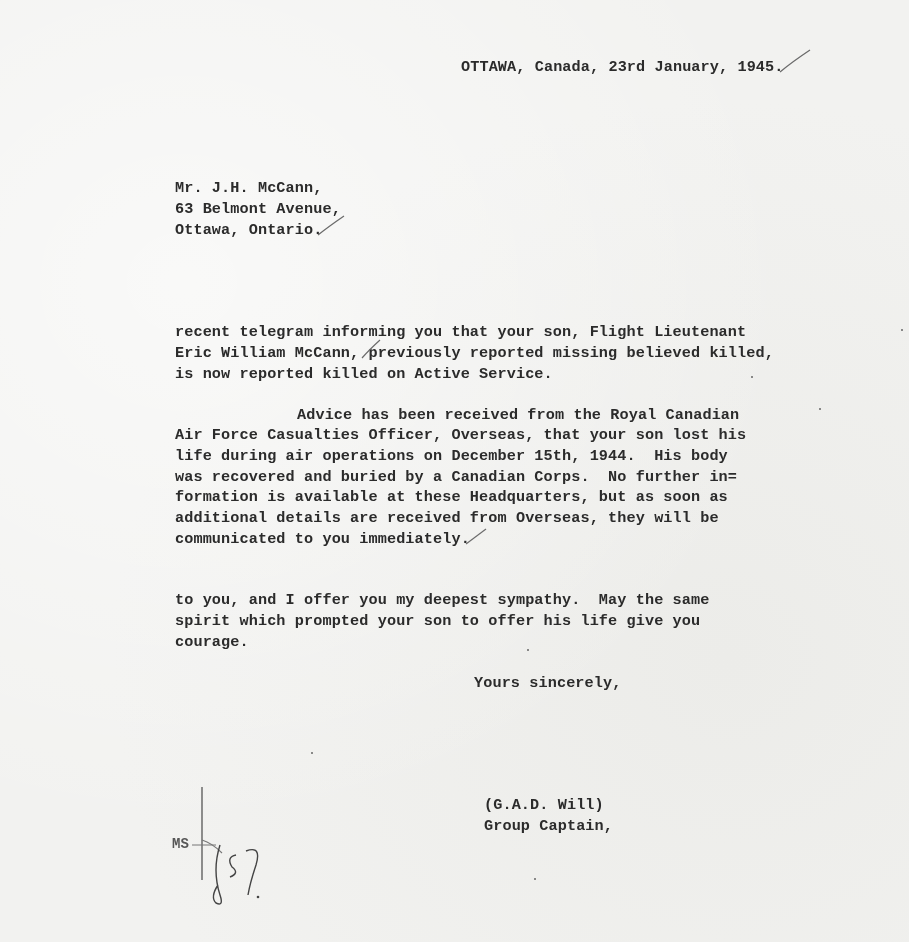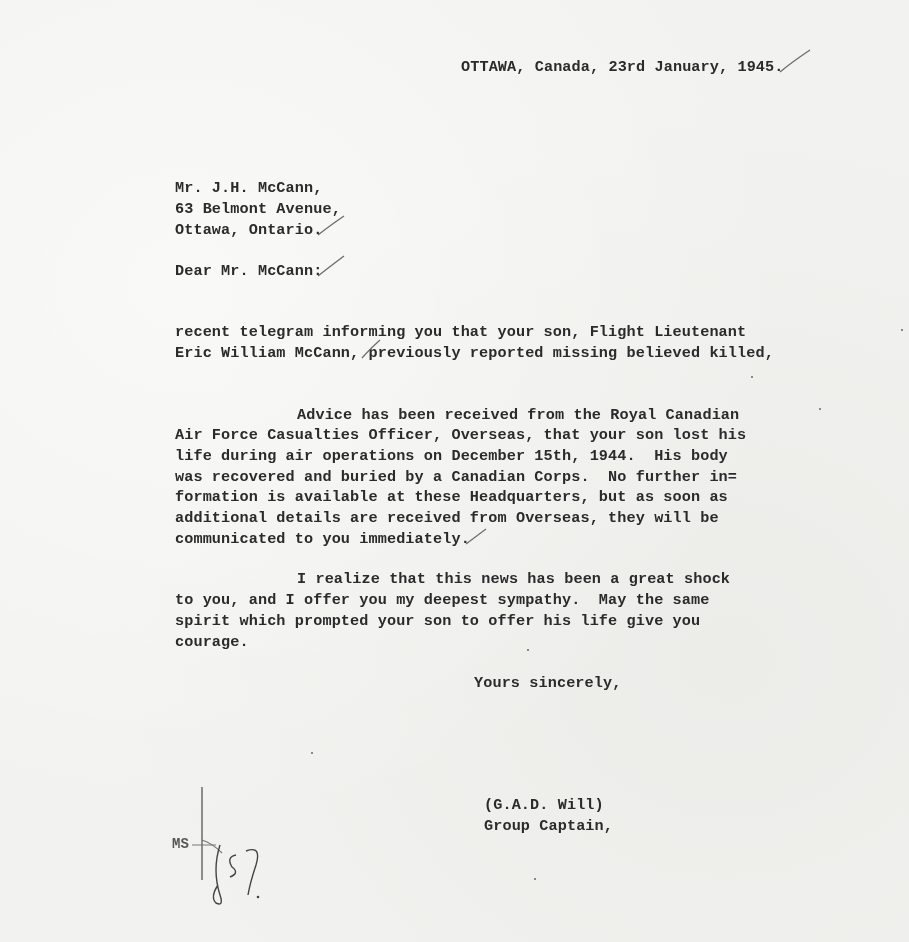--- a/index.html
+++ b/index.html
@@ -74,41 +74,38 @@
   <div class="line" style="left:461px; top:57px;"><span>OTTAWA, Canada, 23rd January, 1945.</span><span class="tick"><svg width="34" height="26" viewBox="0 0 34 26">
           <path d="M2 24 Q14 14 32 2" stroke="#6b6b6b" stroke-width="1.3" fill="none"></path>
         </svg></span></div>
 
   <div class="line" style="left:175px; top:178px;">Mr. J.H. McCann,</div>
   <div class="line" style="left:175px; top:199px;">63 Belmont Avenue,</div>
   <div class="line" style="left:175px; top:220px;"><span>Ottawa, Ontario.</span><span class="tick"><svg width="30" height="24" viewBox="0 0 30 24">
           <path d="M2 22 Q12 14 28 3" stroke="#6b6b6b" stroke-width="1.3" fill="none"></path>
         </svg></span></div>
 
-  <div class="line" style="left:175px; top:261px;"><span>Dear Mr. McCann:</span><span class="tick"><svg width="30" height="24" viewBox="0 0 30 24">
-          <path d="M2 22 Q12 14 28 2" stroke="#6b6b6b" stroke-width="1.3" fill="none"></path>
-        </svg></span></div>
 
   <div class="line" style="left:175px; top:322px;">recent telegram informing you that your son, Flight Lieutenant</div>
   <div class="line" style="left:175px; top:343px;">Eric William McCann, previously reported missing believed killed,</div>
+  <div class="line" style="left:175px; top:364px;">is now reported killed on Active Service.</div>
   <svg style="position:absolute; left:360px; top:338px;" width="22" height="22" viewBox="0 0 22 22">
       <path d="M2 20 Q9 12 20 2" stroke="#6b6b6b" stroke-width="1.2" fill="none"></path>
     </svg>
 
   <div class="line" style="left:297px; top:405px;">Advice has been received from the Royal Canadian</div>
   <div class="line" style="left:175px; top:425px;">Air Force Casualties Officer, Overseas, that your son lost his</div>
   <div class="line" style="left:175px; top:446px;">life during air operations on December 15th, 1944.  His body</div>
   <div class="line" style="left:175px; top:467px;">was recovered and buried by a Canadian Corps.  No further in=</div>
   <div class="line" style="left:175px; top:487px;">formation is available at these Headquarters, but as soon as</div>
   <div class="line" style="left:175px; top:508px;">additional details are received from Overseas, they will be</div>
   <div class="line" style="left:175px; top:529px;"><span>communicated to you immediately.</span><span class="tick"><svg width="24" height="20" viewBox="0 0 24 20">
           <path d="M2 18 Q10 12 22 3" stroke="#6b6b6b" stroke-width="1.2" fill="none"></path>
         </svg></span></div>
 
-  <div class="line" style="left:297px; top:569px;">I realize that this news has been a great shock</div>
   <div class="line" style="left:175px; top:590px;">to you, and I offer you my deepest sympathy.  May the same</div>
   <div class="line" style="left:175px; top:611px;">spirit which prompted your son to offer his life give you</div>
   <div class="line" style="left:175px; top:632px;">courage.</div>
 
   <div class="line" style="left:474px; top:673px;">Yours sincerely,</div>
 
   <div class="line" style="left:484px; top:795px;">(G.A.D. Will)</div>
   <div class="line" style="left:484px; top:816px;">Group Captain,</div>
 
   <div class="initials">MS</div>

